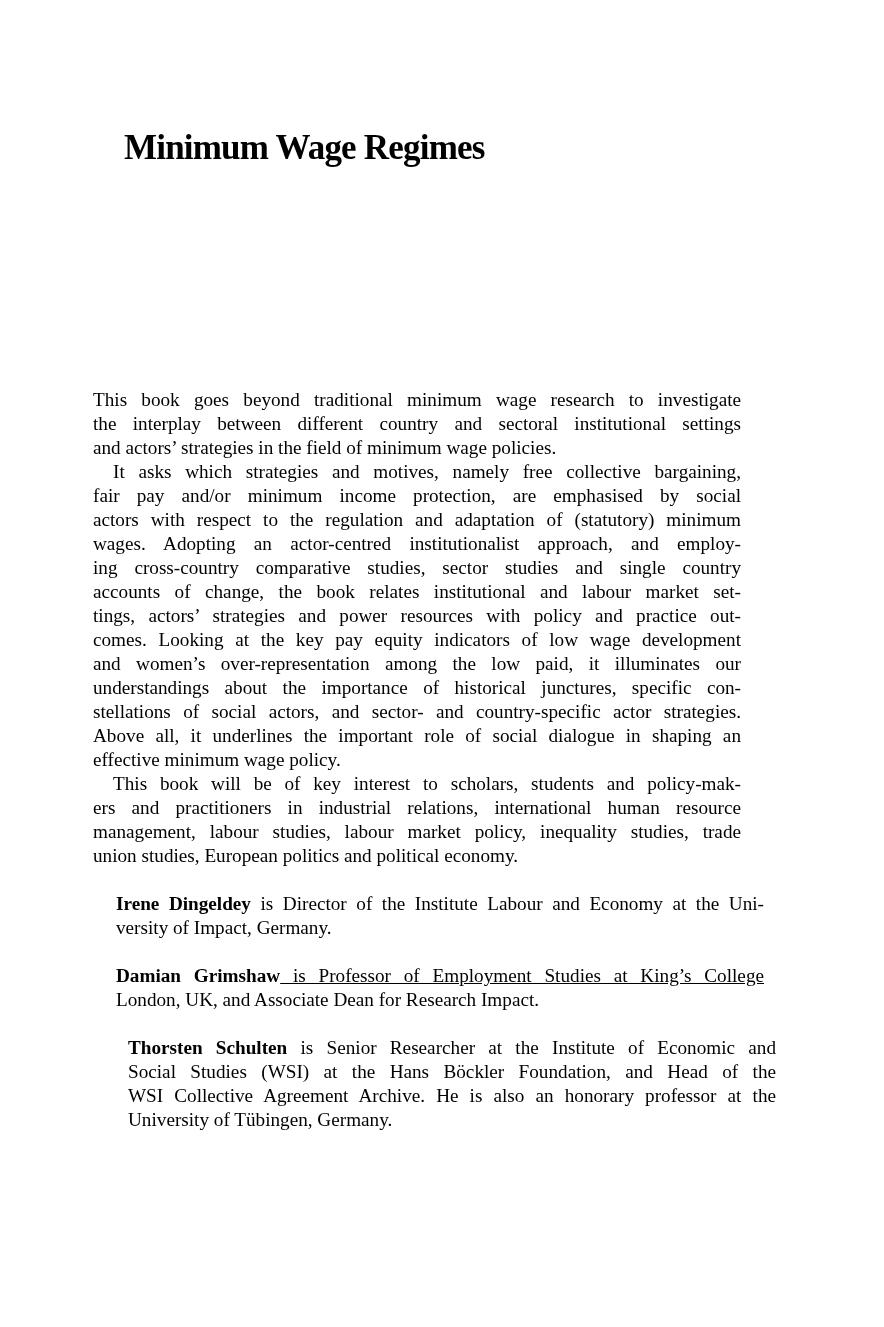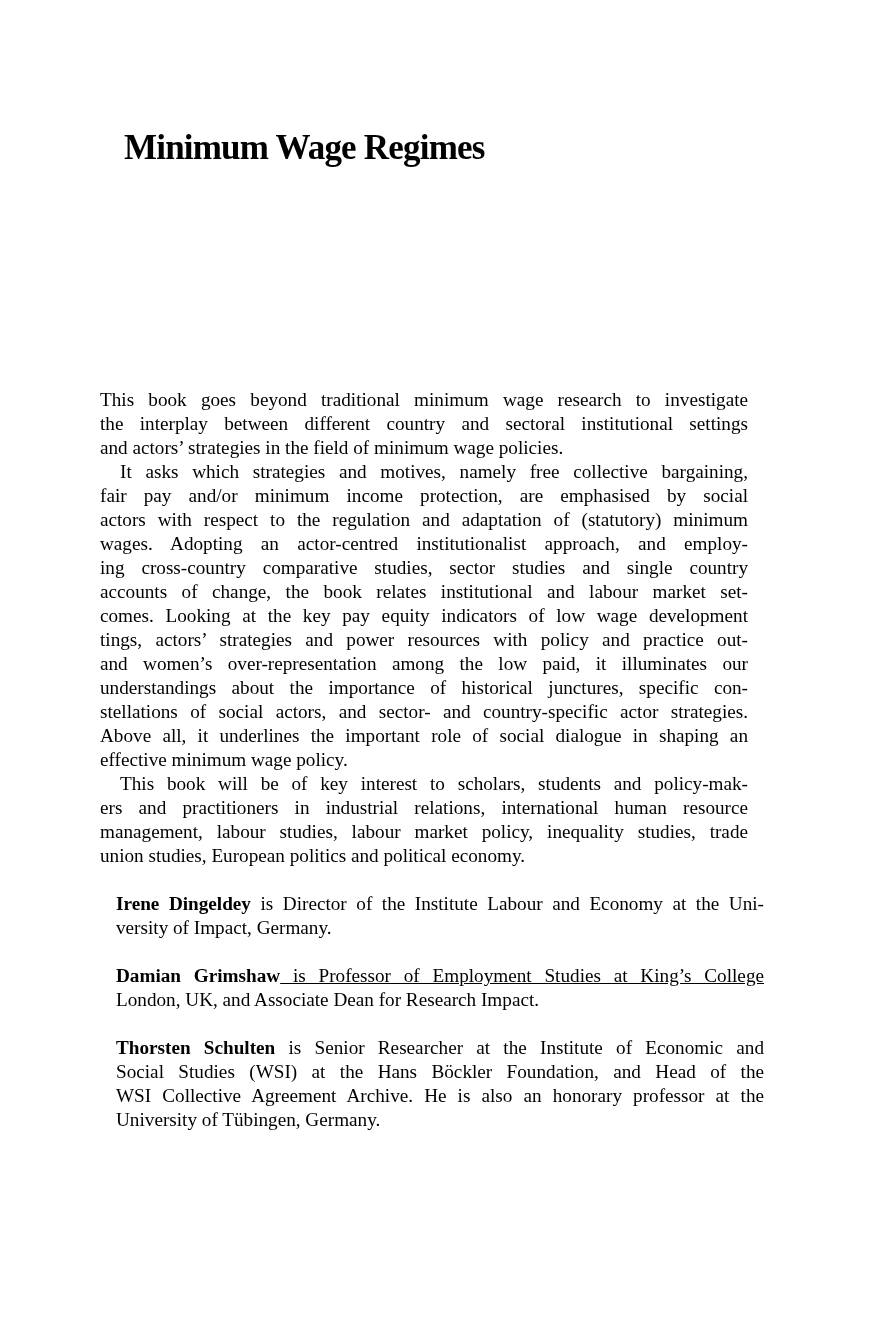--- a/index.html
+++ b/index.html
@@ -21,21 +21,21 @@
       top: 108px;
       margin: 16px;
       font-size: 35px;
       font-weight: bold;
       letter-spacing: -0.8px;
       line-height: 48px;
       white-space: nowrap;
     }
     .blurb {
       position: absolute;
-      left: 100px;
+      left: 93px;
       top: 388px;
       width: 648px;
     }
     .line {
       display: block;
       font-size: 19.2px;
       line-height: 24px;
       height: 24px;
       text-align: justify;
       text-align-last: justify;
@@ -48,21 +48,21 @@
     .line.indent {
       padding-left: 20px;
     }
     .bio {
       position: absolute;
       left: 116px;
       width: 648px;
     }
     .bio-1 { top: 892px; }
     .bio-2 { top: 964px; }
-    .bio-3 { top: 1036px; }
+    .bio-3 { top: 1036px; margin-left: 12px; }
     .author-name {
       font-weight: bold;
     }
   </style>
 </head>
 <body>
 
 <h1 class="page-title">Minimum Wage Regimes</h1>
 
 <div class="blurb">
@@ -71,22 +71,22 @@
     <span class="line">the interplay between different country and sectoral institutional settings</span>
     <span class="line last">and actors’ strategies in the field of minimum wage policies.</span>
   </div>
   <div>
     <span class="line indent">It asks which strategies and motives, namely free collective bargaining,</span>
     <span class="line">fair pay and/or minimum income protection, are emphasised by social</span>
     <span class="line">actors with respect to the regulation and adaptation of (statutory) minimum</span>
     <span class="line">wages. Adopting an actor-centred institutionalist approach, and employ-</span>
     <span class="line">ing cross-country comparative studies, sector studies and single country</span>
     <span class="line">accounts of change, the book relates institutional and labour market set-</span>
+    <span class="line">tings, actors’ strategies and power resources with policy and practice out-</span>
     <span class="line">comes. Looking at the key pay equity indicators of low wage development</span>
-    <span class="line">tings, actors’ strategies and power resources with policy and practice out-</span>
     <span class="line">and women’s over-representation among the low paid, it illuminates our</span>
     <span class="line">understandings about the importance of historical junctures, specific con-</span>
     <span class="line">stellations of social actors, and sector- and country-specific actor strategies.</span>
     <span class="line">Above all, it underlines the important role of social dialogue in shaping an</span>
     <span class="line last">effective minimum wage policy.</span>
   </div>
   <div>
     <span class="line indent">This book will be of key interest to scholars, students and policy-mak-</span>
     <span class="line">ers and practitioners in industrial relations, international human resource</span>
     <span class="line">management, labour studies, labour market policy, inequality studies, trade</span>

